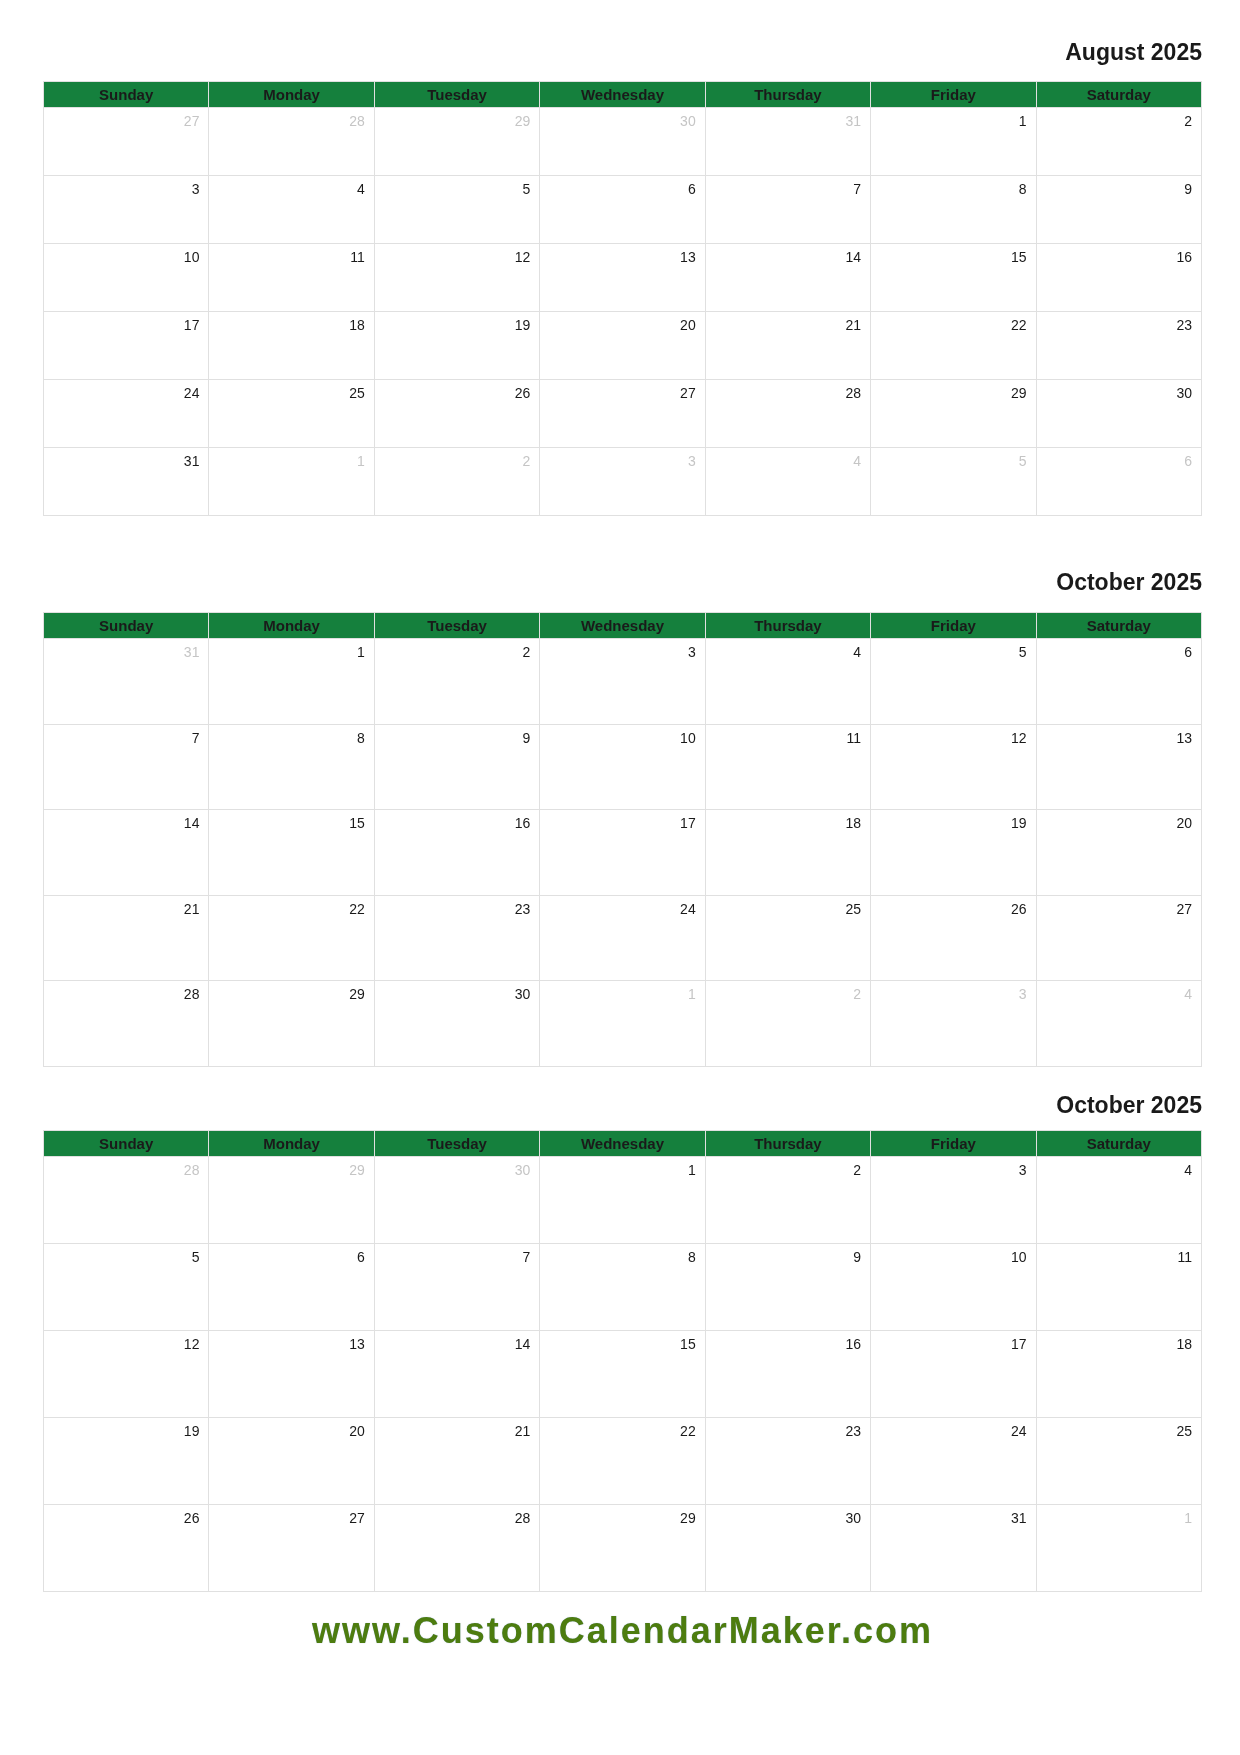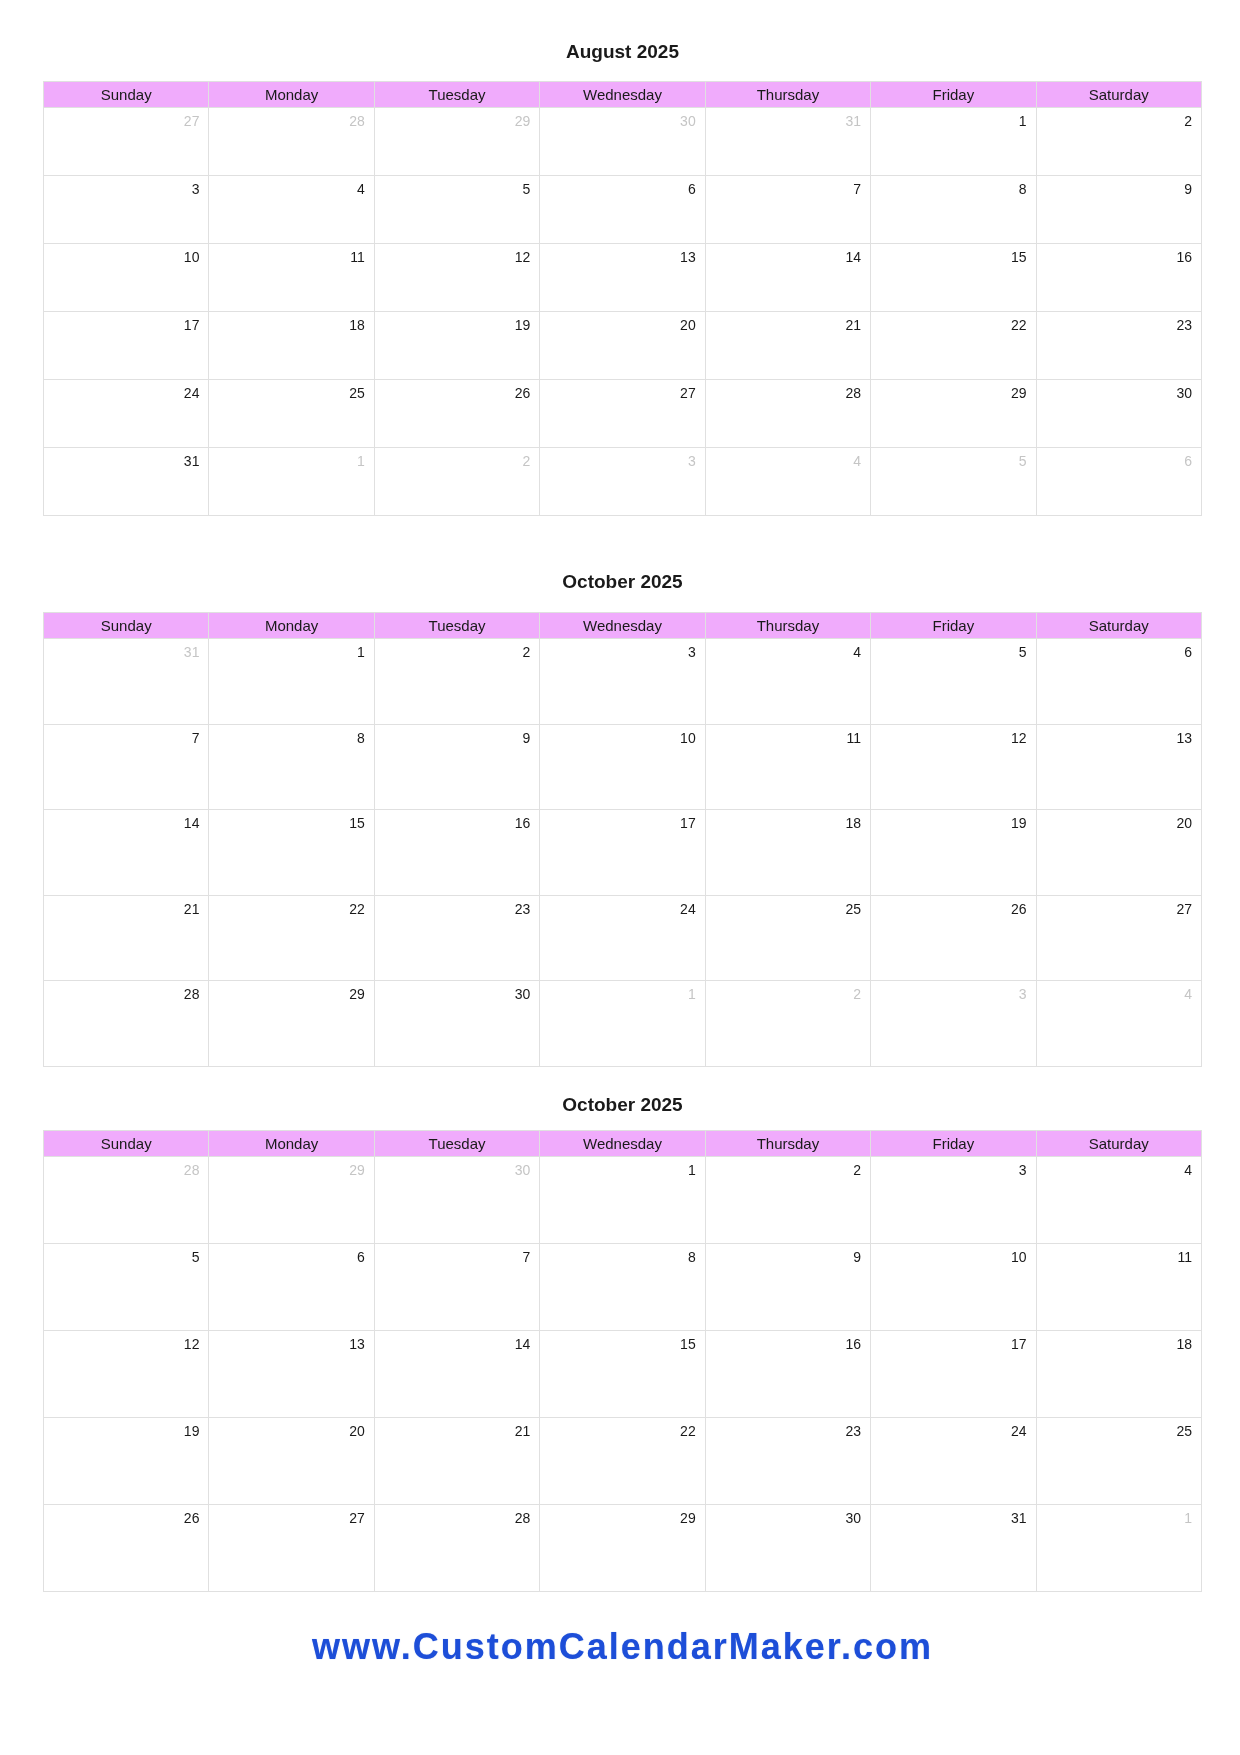--- a/index.html
+++ b/index.html
@@ -7,22 +7,22 @@
   body {
     width: 1240px; height: 1755px;
     position: relative;
     overflow: hidden;
     font-family: "Liberation Sans", sans-serif;
     color: #1a1a1a;
   }
   .month-title {
     position: absolute;
     left: 43px; width: 1159px;
-    text-align: center;
-    font-size: 19px;
+    text-align: right;
+    font-size: 23px;
     font-weight: 700;
     line-height: 32px;
     color: #1a1a1a;
   }
   .t0 { top: 36px; }
   .t1 { top: 566px; }
   .t2 { top: 1089px; }
 
   table.cal {
     position: absolute;
@@ -32,25 +32,25 @@
     table-layout: fixed;
   }
   .c0 { top: 81px; }
   .c1 { top: 612px; }
   .c2 { top: 1130px; }
 
   table.cal th {
     border: 1px solid #e0e0e0;
     height: 26px;
     font-size: 15px;
-    font-weight: 400;
+    font-weight: 700;
     text-align: center;
     vertical-align: middle;
     color: #1a1a1a;
-    background: #f0abfc;
+    background: #15803d;
   }
   table.cal td {
     border: 1px solid #e0e0e0;
     vertical-align: top;
     text-align: right;
     font-size: 14px;
     padding: 5px 9px 0 0;
     color: #1a1a1a;
     background: #ffffff;
   }
@@ -266,15 +266,15 @@
           <td>27</td>
           <td>28</td>
           <td>29</td>
           <td>30</td>
           <td>31</td>
           <td class="muted">1</td>
         </tr>
       </tbody>
     </table>
 
-  <div class="watermark" style="color: #1d4ed8; margin-top: 16px;">www.CustomCalendarMaker.com</div>
+  <div class="watermark" style="color: #4d7c0f;">www.CustomCalendarMaker.com</div>
 
 </div>
 
 </body></html>

